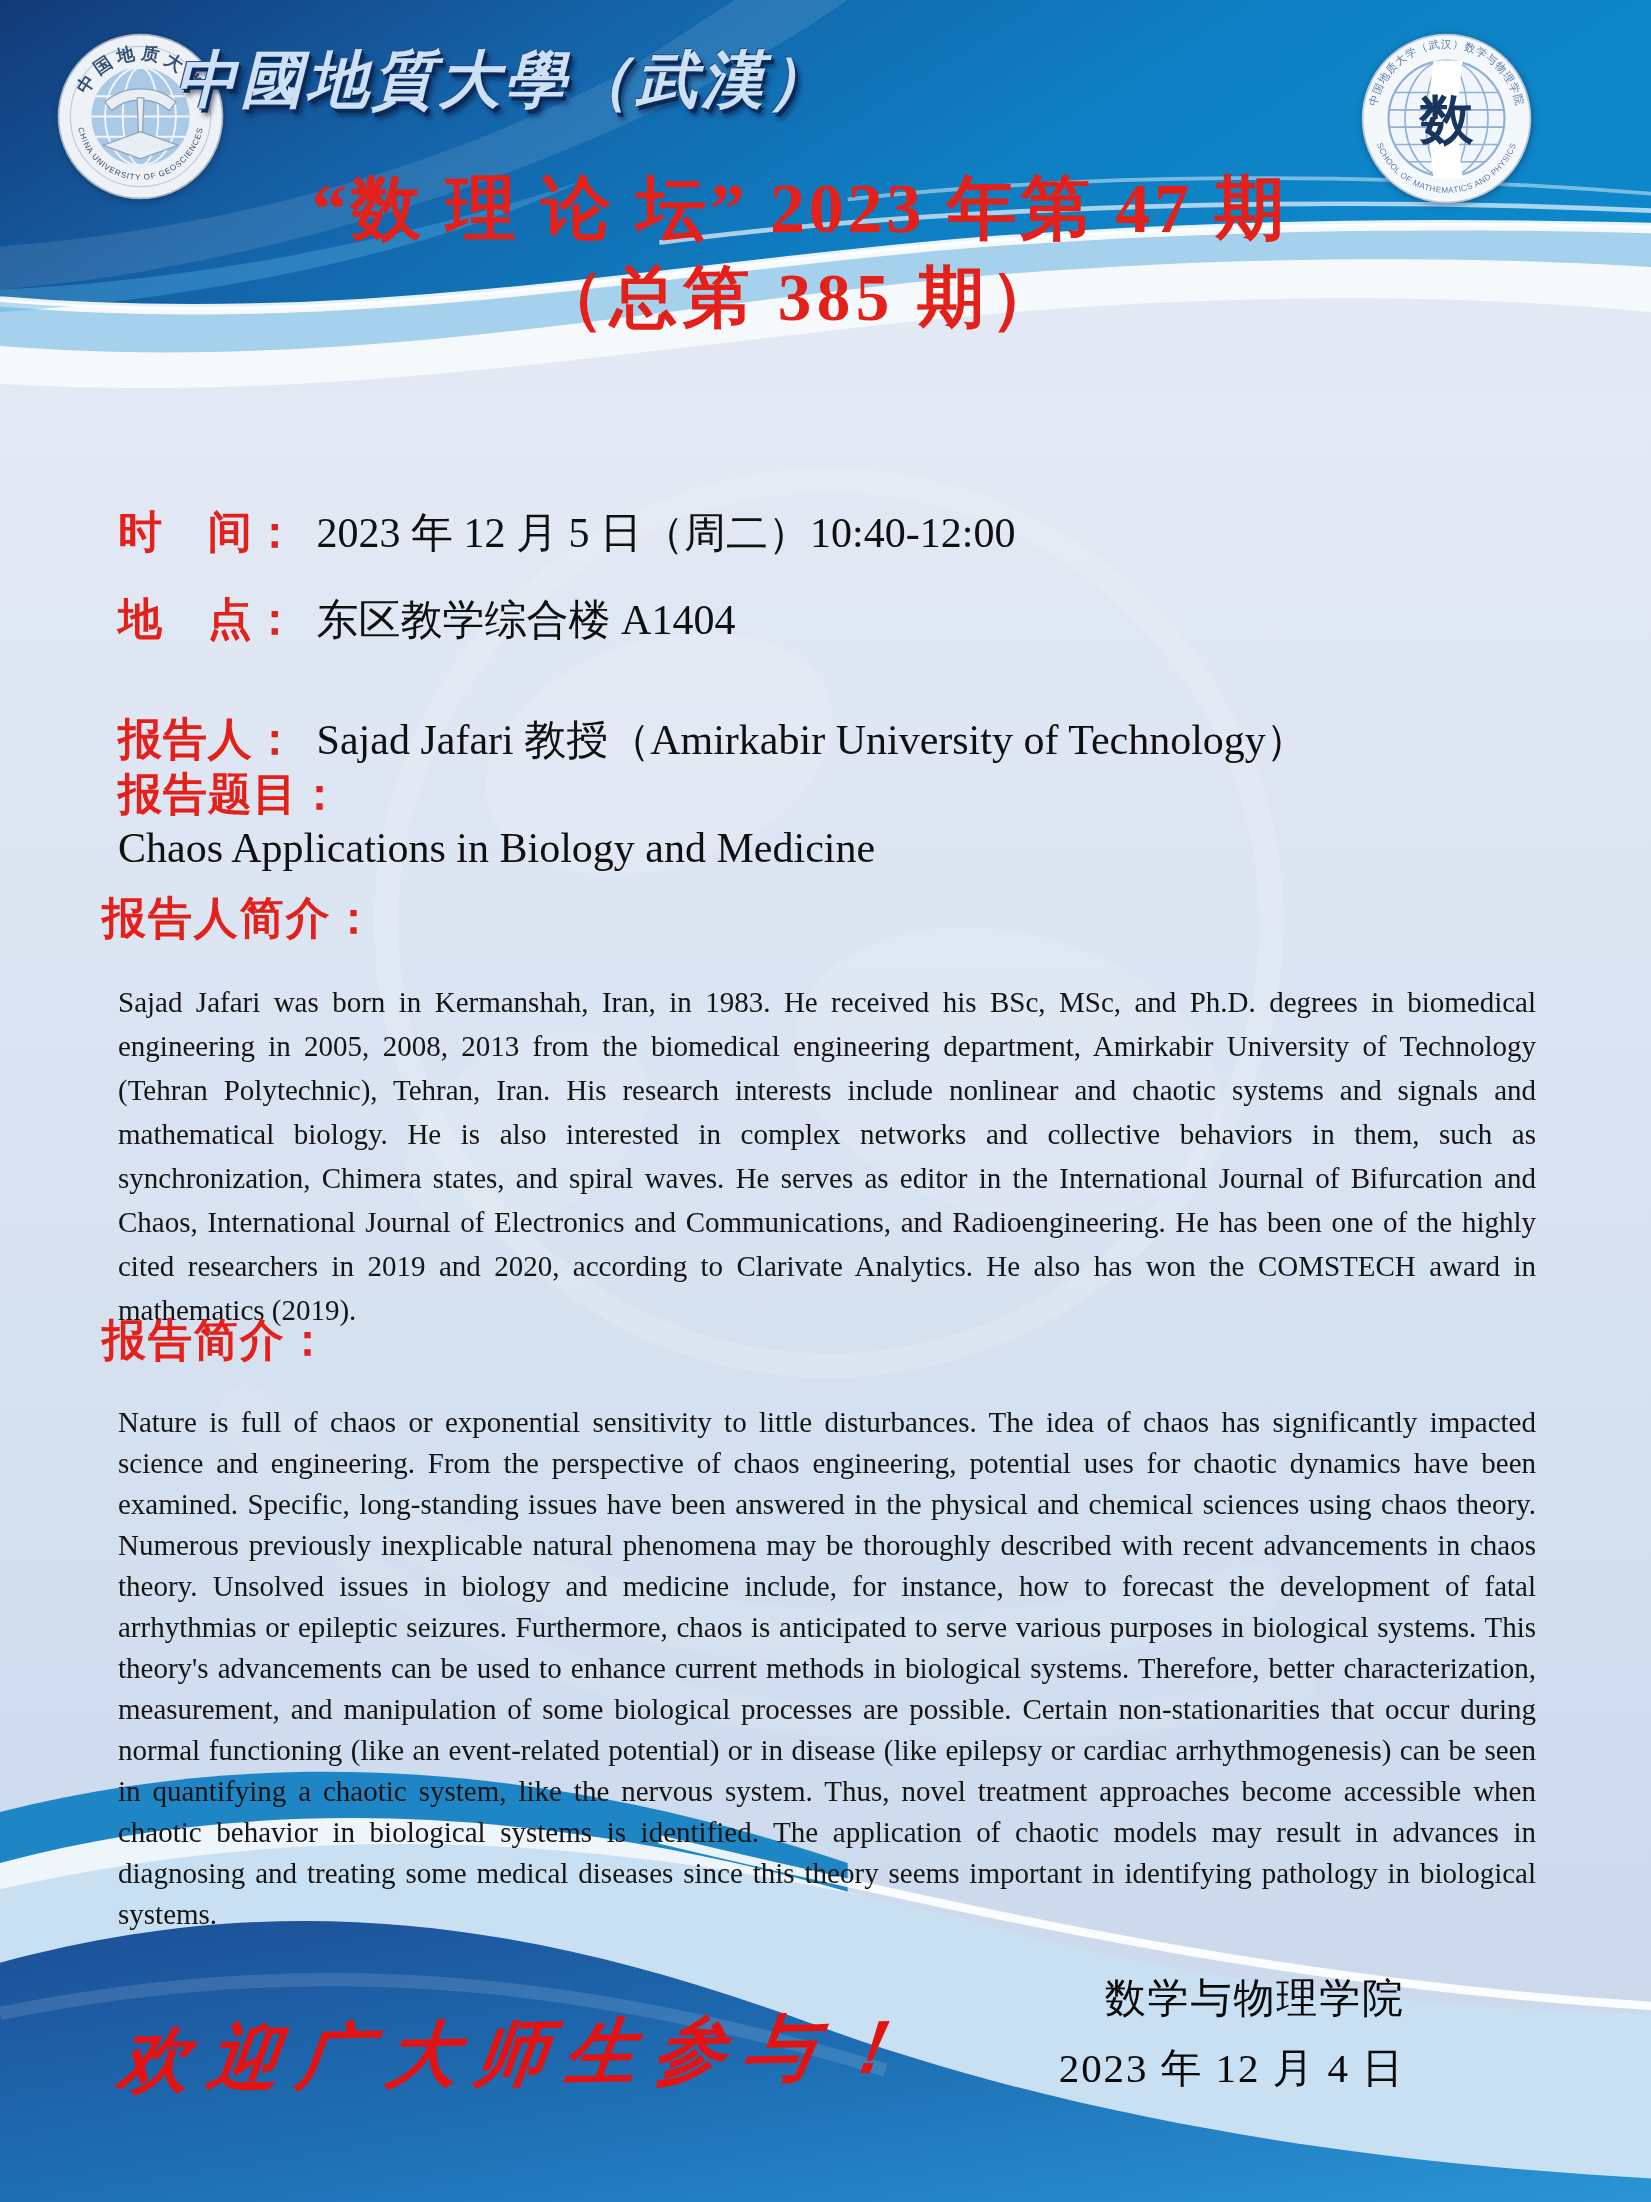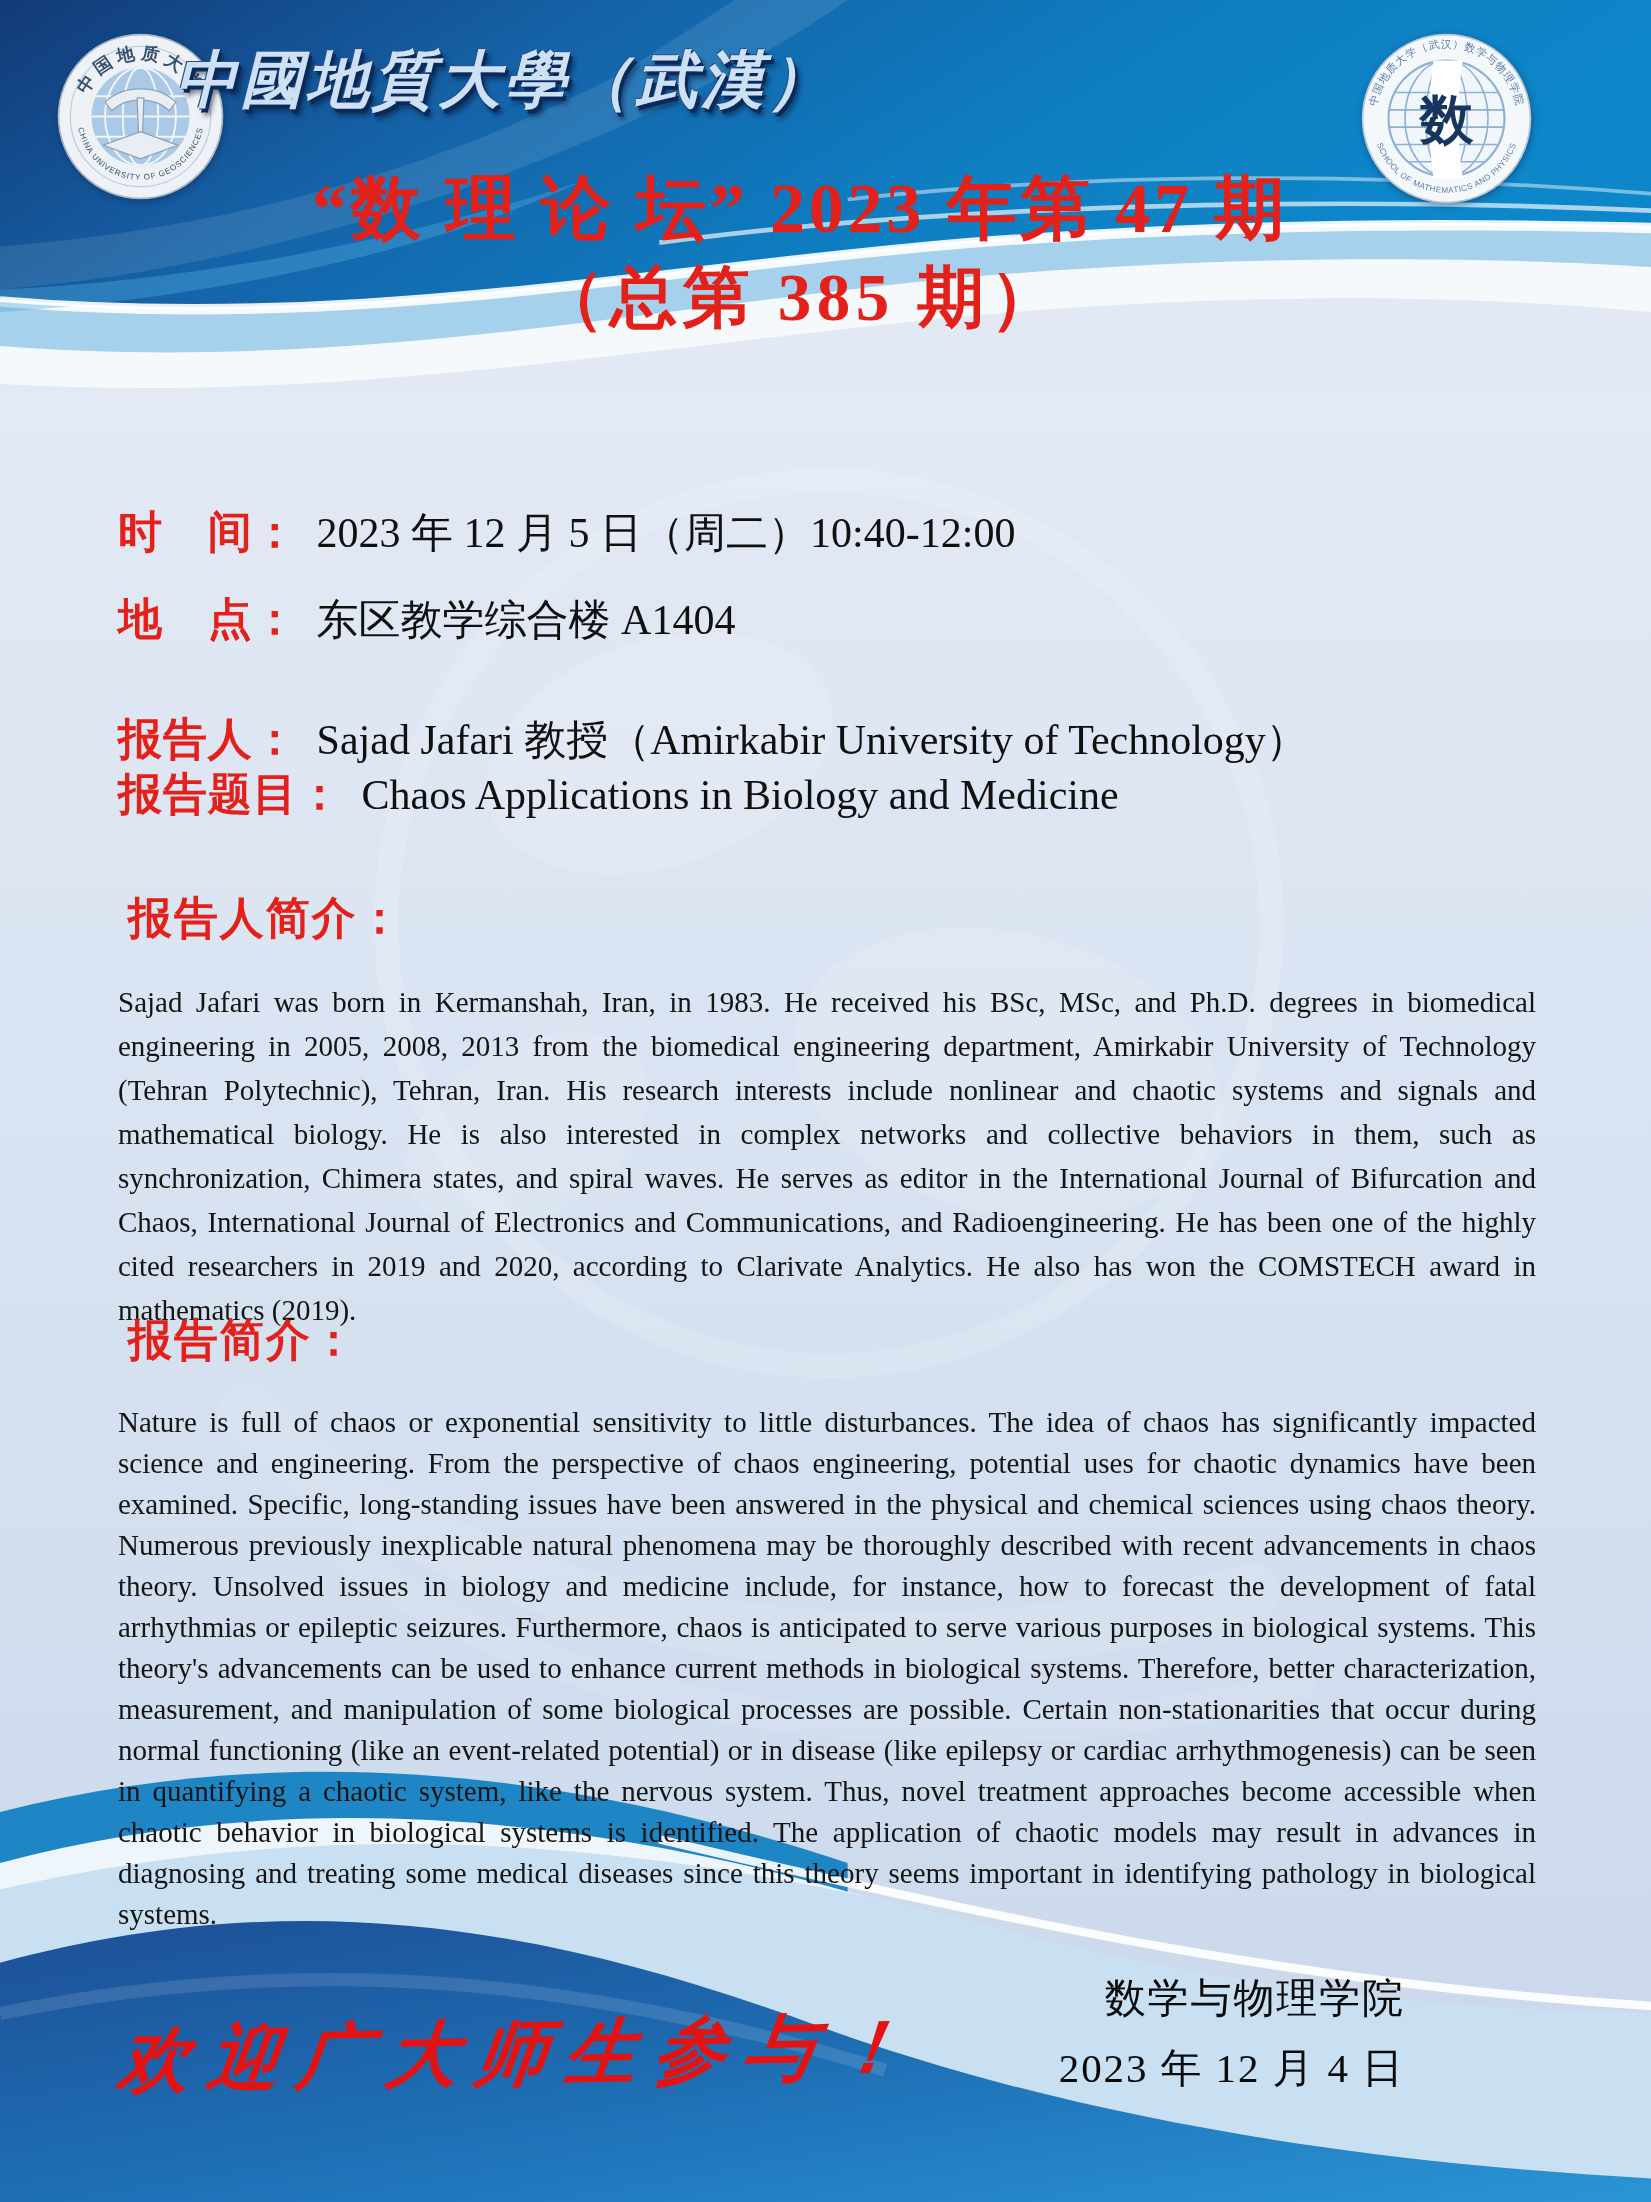--- a/index.html
+++ b/index.html
@@ -45,25 +45,25 @@
   .detail-row{left:118px;display:flex;align-items:baseline;z-index:6;white-space:nowrap;}
   .detail-label{
     font-family:"Liberation Sans",sans-serif;
     font-weight:bold;color:#e32019;font-size:44px;letter-spacing:0.9px;
     margin-right:19px;
   }
   .detail-value{font-size:42px;color:#101010;}
   #row-time{top:503px;}
   #row-place{top:590px;}
   #row-speaker{top:710px;}
-  #row-title{top:765px;}
+  #row-title{top:765px;flex-direction:column;}
 
   
   .section-heading{
-    left:128px;z-index:6;
+    left:102px;z-index:6;
     font-family:"Liberation Sans",sans-serif;
     font-weight:bold;color:#e32019;font-size:44px;letter-spacing:1.9px;
   }
   #bio-heading{top:889px;}
   #abs-heading{top:1311px;}
   .body-par{
     left:118px;width:1418px;z-index:6;
     font-size:29px;color:#141414;text-align:justify;
   }
   #bio-text{top:951px;line-height:44px;}

